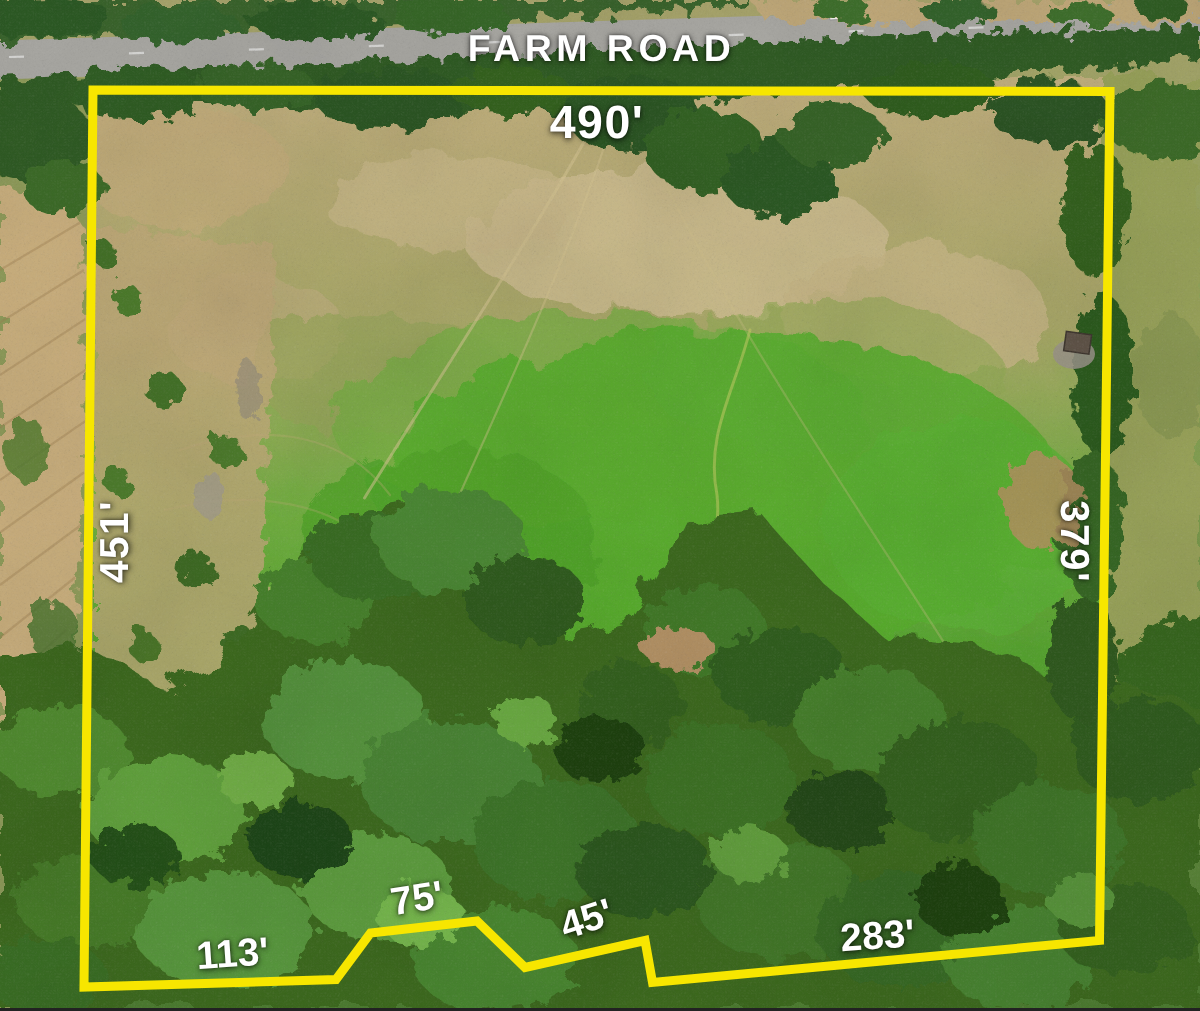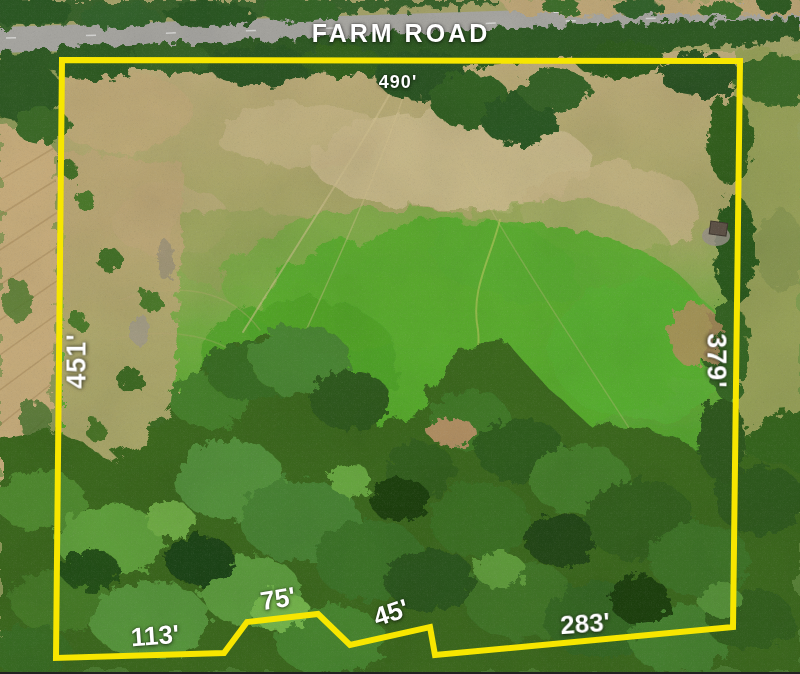--- a/index.html
+++ b/index.html
@@ -3,21 +3,21 @@
 <meta charset="utf-8">
 <style>
   html,body{margin:0;padding:0;background:#222;}
   #stage{position:relative;width:800px;height:672px;overflow:hidden;background:#3b82f6;
          font-family:"Liberation Sans",sans-serif;}
   #stage svg{position:absolute;left:0;top:0;}
   .lbl{position:absolute;color:#fff;font-family:"Liberation Sans",sans-serif;font-weight:700;
        white-space:nowrap;text-shadow:0 1px 4px rgba(0,0,0,.65),0 0 2px rgba(0,0,0,.45);
        transform-origin:center;}
   #lbl-road{left:401px;top:33px;font-size:25px;letter-spacing:3px;transform:translate(-50%,-50%);}
-  #lbl-n {left:398px;top:82px;font-size:18px;letter-spacing:1px;transform:translate(-50%,-50%);}
+  #lbl-n {left:398px;top:82px;font-size:31px;letter-spacing:1px;transform:translate(-50%,-50%);}
   #lbl-w {left:77px;top:361px;font-size:27px;letter-spacing:1px;transform:translate(-50%,-50%) rotate(-90deg);}
   #lbl-e {left:716px;top:361px;font-size:27px;letter-spacing:1px;transform:translate(-50%,-50%) rotate(90deg);}
   #lbl-s1{left:155px;top:636px;font-size:26px;transform:translate(-50%,-50%) rotate(-4deg);}
   #lbl-s2{left:278px;top:599px;font-size:26px;transform:translate(-50%,-50%) rotate(-9deg);}
   #lbl-s3{left:391px;top:613px;font-size:26px;transform:translate(-50%,-50%) rotate(-18deg);}
   #lbl-s4{left:585px;top:624px;font-size:26px;transform:translate(-50%,-50%) rotate(-4deg);}
 </style>
 </head>
 <body>
 

